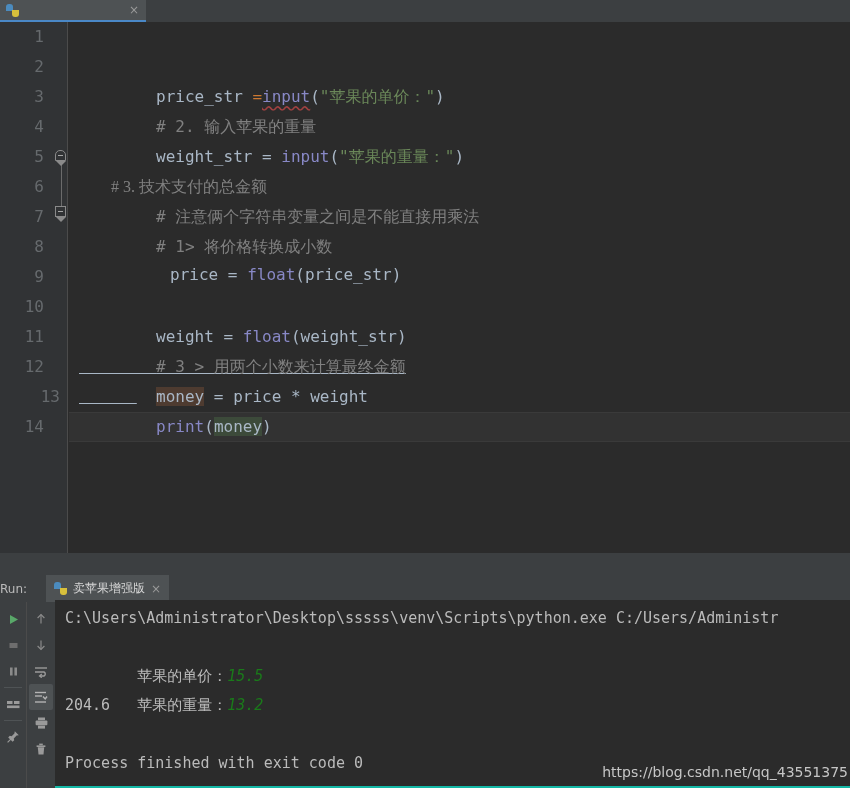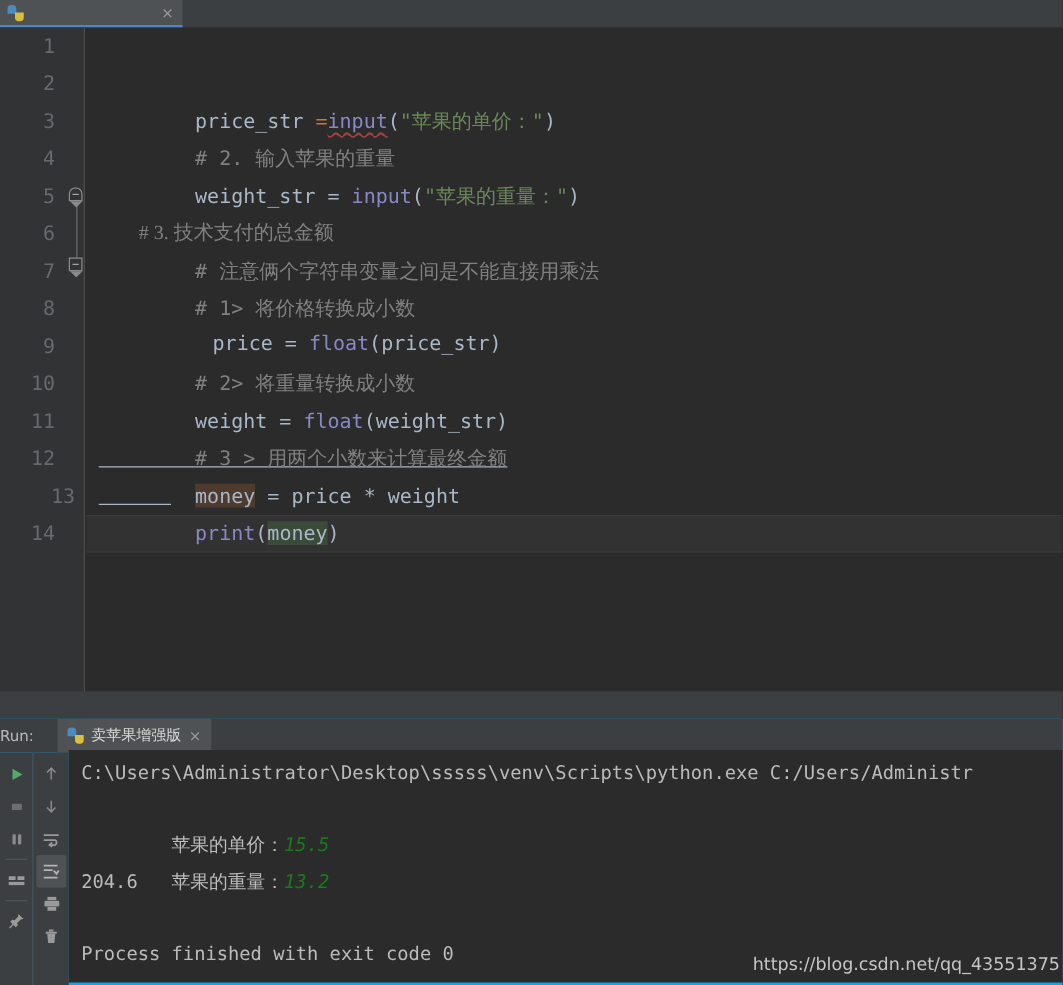--- a/index.html
+++ b/index.html
@@ -168,21 +168,21 @@
     text-underline-offset: 3px;
   }
   .hl-write { background: #4e3b30; }
   .hl-read  { background: #3c4a3a; }
 
   
   .runwin {
     position: absolute;
     left: 0; top: 575px;
     width: 850px; height: 213px;
-    background: #0ea5e9;
+    background: #14b8a6;
   }
   .run-header {
     position: absolute;
     left: 0; top: 0;
     width: 850px; height: 27px;
     background: #3c3f41;
     display: flex;
     align-items: center;
   }
   .run-label {
@@ -354,23 +354,20 @@
       </div>
 
       <div class="line" style="top:180px;">
         <span class="cmt"># 1&gt; 将价格转换成小数</span>
       </div>
 
       <div class="line" style="top:208px;padding-left:24px;">
         <span class="var">price = </span><span class="bi">float</span><span class="var">(price_str)</span>
       </div>
 
-      <div class="line" style="top:240px;">
-        <span class="cmt"># 2&gt; 将重量转换成小数</span>
-      </div>
 
       <div class="line" style="top:270px;">
         <span class="var">weight = </span><span class="bi">float</span><span class="var">(weight_str)</span>
       </div>
 
       <div class="line" style="top:300px;text-decoration:underline;">
         <span class="cmt"># 3 &gt; 用两个小数来计算最终金额</span>
       </div>
 
       <div class="line" style="top:330px;">

